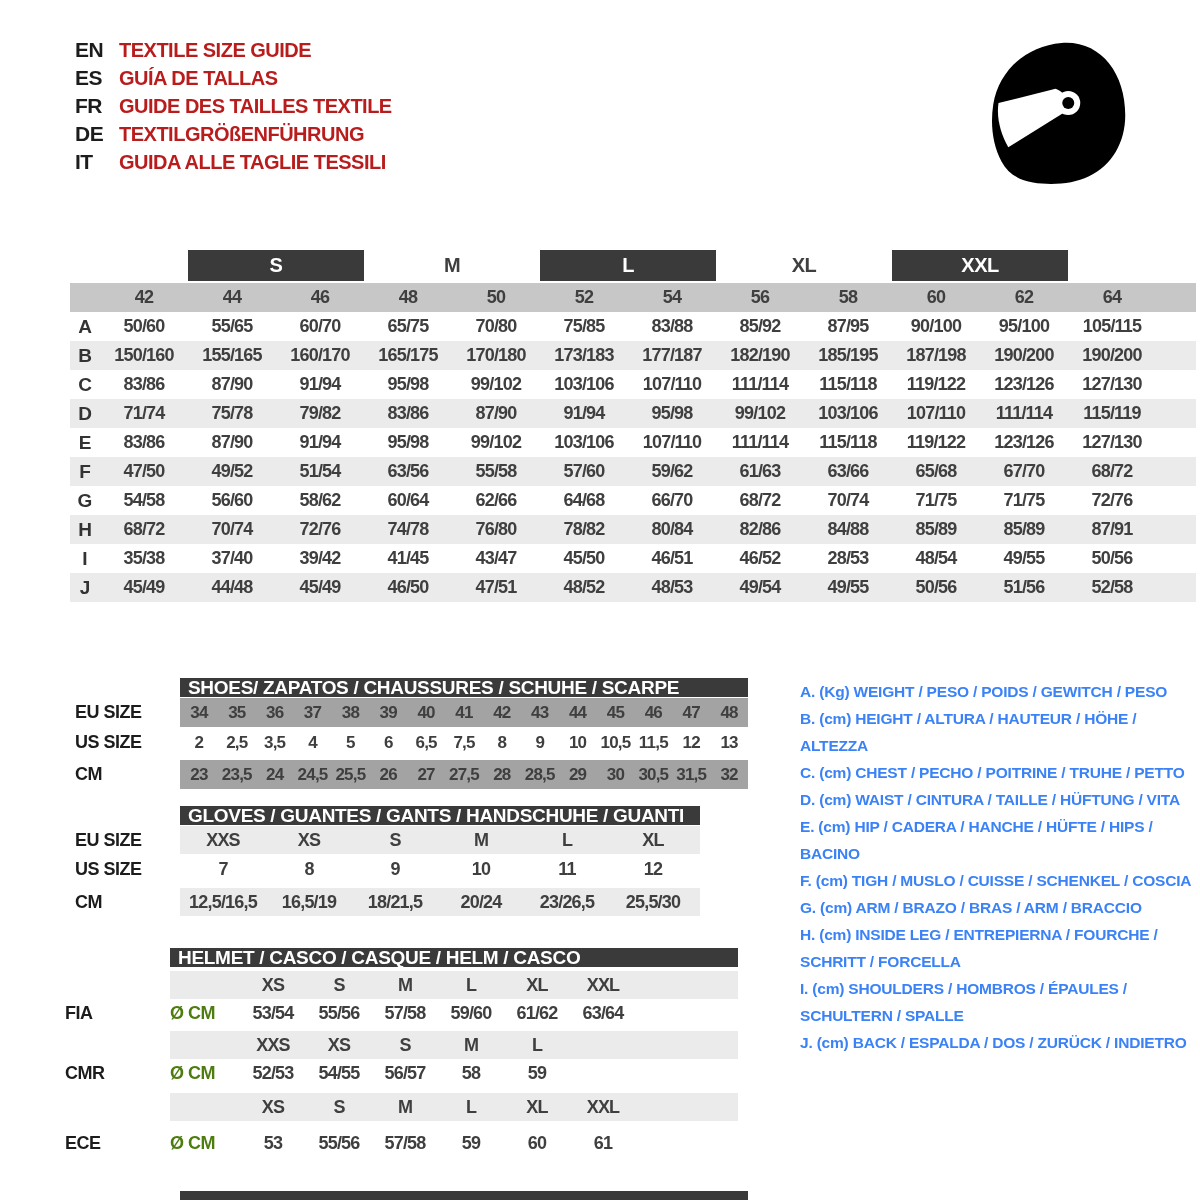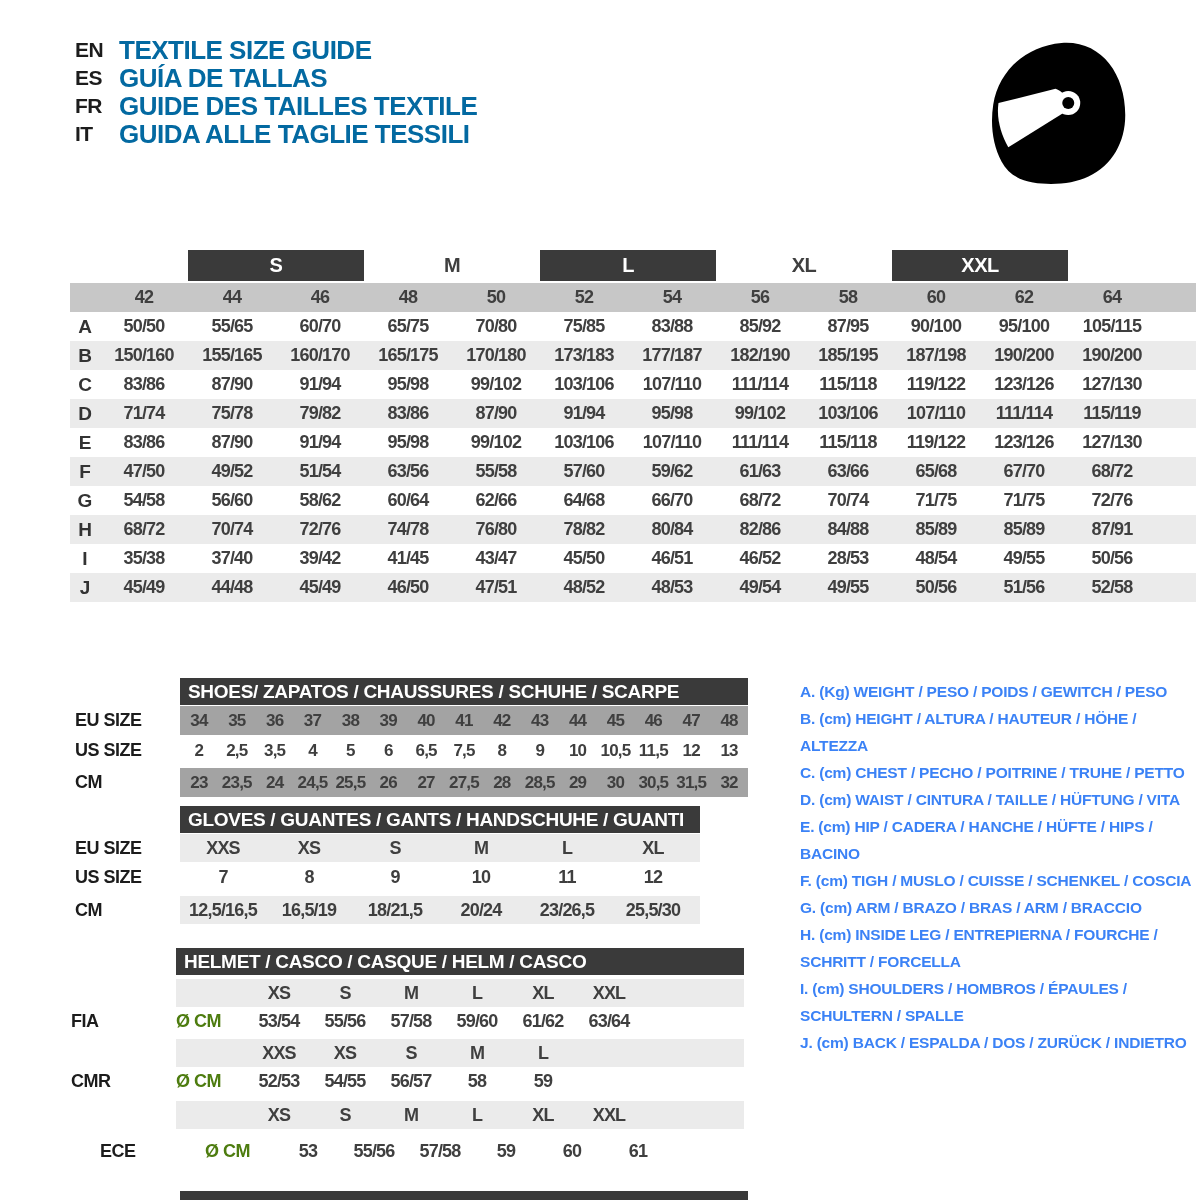--- a/index.html
+++ b/index.html
@@ -3,66 +3,66 @@
 <meta charset="utf-8">
 <style>
   html,body{margin:0;padding:0;}
   body{width:1200px;height:1200px;background:#ffffff;font-family:"Liberation Sans",sans-serif;}
   #page{position:relative;width:1200px;height:1200px;overflow:hidden;background:#fff;}
 
   
   #languages{position:absolute;left:75px;top:36px;}
   .lang-row{display:flex;height:28px;align-items:center;}
   .lang-code{width:44px;font-weight:bold;font-size:21px;letter-spacing:-0.5px;color:#1c1c1c;}
-  .lang-title{font-weight:bold;font-size:26px;letter-spacing:-0.5px;color:#0369a1;white-space:nowrap;}
+  .lang-title{font-weight:bold;font-size:20px;letter-spacing:-0.5px;color:#b91c1c;white-space:nowrap;}
 
   
   #helmet-icon{position:absolute;left:982px;top:36px;width:150px;height:152px;}
 
   
   #size-table{position:absolute;left:70px;top:250px;width:1126px;}
   .st-row{display:grid;grid-template-columns:30px repeat(12,88px) 1fr;height:29px;}
   .st-groups{height:31px;margin-bottom:2px;}
   .st-group{display:flex;align-items:center;justify-content:center;font-weight:bold;font-size:20px;color:#3f3f3f;letter-spacing:-0.5px;}
   .st-group.boxed{background:#3a3a3a;color:#ffffff;}
   .st-band{background:#c7c7c7;}
   .st-letter{display:flex;align-items:center;justify-content:center;font-weight:bold;font-size:19px;color:#333;}
   .st-cell{display:flex;align-items:center;justify-content:center;font-weight:bold;font-size:18px;color:#3f3f3f;letter-spacing:-0.8px;white-space:nowrap;}
   .st-data.alt{background:#ebebeb;}
 
   
-  .sec-bar{margin-left:110px;height:27px;background:#3a3a3a;color:#fff;font-weight:bold;
+  .sec-bar{margin-left:110px;height:19px;background:#3a3a3a;color:#fff;font-weight:bold;
            font-size:19px;display:flex;align-items:center;padding-left:8px;letter-spacing:-0.3px;white-space:nowrap;}
   .row-label{display:flex;align-items:center;padding-left:5px;font-weight:bold;font-size:18px;color:#1c1c1c;letter-spacing:-0.5px;white-space:nowrap;}
   .cell{display:flex;align-items:center;justify-content:center;font-weight:bold;font-size:18px;color:#3f3f3f;letter-spacing:-0.8px;white-space:nowrap;}
 
   
   #shoes{position:absolute;left:70px;top:678px;width:678px;}
   #shoes .sec-bar{width:560px;}
   .shoes-row{display:grid;grid-template-columns:110px repeat(15,1fr);height:29px;margin-top:1px;}
   .shoes-row .cell{font-size:17px;}
   .shoes-row.gray > div:not(.row-label){background:#a3a3a3;}
   .shoes-row.last{margin-top:3px;}
 
   
   #gloves{position:absolute;left:70px;top:806px;width:630px;}
   #gloves .sec-bar{width:512px;}
   .gloves-row{display:grid;grid-template-columns:110px repeat(6,86px) 1fr;height:28px;margin-top:1px;}
   .gloves-row.gray > div:not(.row-label){background:#ebebeb;}
   .gloves-row.last{margin-top:5px;}
 
   
-  #helmet{position:absolute;left:66px;top:948px;width:678px;}
+  #helmet{position:absolute;left:60px;top:948px;width:678px;}
   #helmet .sec-bar{width:560px;}
   .helmet-row{display:grid;grid-template-columns:110px 70px repeat(6,66px) 1fr;height:28px;}
   .helmet-row.sizes{margin-top:4px;}
   .helmet-row.sizes > div:not(.row-label){background:#ebebeb;}
   .helmet-row .unit{display:flex;align-items:center;font-weight:bold;font-size:18px;color:#4d7c0f;letter-spacing:-0.5px;}
   .helmet-row.gap6{margin-top:6px;}
-  .helmet-row.gap8{margin-top:8px;margin-left:29px;}
+  .helmet-row.gap8{margin-top:8px;}
 
   
   #legend{position:absolute;left:800px;top:678px;width:392px;}
   .legend-item{font-weight:bold;font-size:15.5px;line-height:27px;color:#3b82f6;letter-spacing:-0.2px;}
 
   
   #bottom-bar{position:absolute;left:180px;top:1191px;width:568px;height:9px;background:#3a3a3a;}
 </style>
 </head>
 <body>
@@ -74,20 +74,24 @@
         <div class="lang-code">EN</div>
         <div class="lang-title">TEXTILE SIZE GUIDE</div>
       </div>
       <div class="lang-row">
         <div class="lang-code">ES</div>
         <div class="lang-title">GUÍA DE TALLAS</div>
       </div>
       <div class="lang-row">
         <div class="lang-code">FR</div>
         <div class="lang-title">GUIDE DES TAILLES TEXTILE</div>
+      </div>
+      <div class="lang-row">
+        <div class="lang-code">DE</div>
+        <div class="lang-title">TEXTILGRÖßENFÜHRUNG</div>
       </div>
       <div class="lang-row">
         <div class="lang-code">IT</div>
         <div class="lang-title">GUIDA ALLE TAGLIE TESSILI</div>
       </div>
     </div>
 
   <svg id="helmet-icon" viewBox="0 0 100 100" aria-hidden="true">
     <path fill="#000000" d="M53,4 C29,6 11,23 7.5,45 C5.5,58 7,72 13,83 C17,90.5 24,95.5 34,97 C46,99 61,98 71,93 C87,85.5 95.5,70 95.5,52 C95.5,24 79,2 53,4 Z"></path>
     <path fill="#ffffff" d="M11,44 L49,34.5 C55.5,36.5 58.5,43.5 54.5,50.5 L17.5,73.5 C12.5,64.5 9.5,54 11,44 Z"></path>
@@ -115,21 +119,21 @@
         <div class="st-cell">54</div>
         <div class="st-cell">56</div>
         <div class="st-cell">58</div>
         <div class="st-cell">60</div>
         <div class="st-cell">62</div>
         <div class="st-cell">64</div>
         <div class="st-cell"></div>
       </div>
       <div class="st-row st-data">
         <div class="st-letter">A</div>
-        <div class="st-cell">50/50</div>
+        <div class="st-cell">50/60</div>
         <div class="st-cell">55/65</div>
         <div class="st-cell">60/70</div>
         <div class="st-cell">65/75</div>
         <div class="st-cell">70/80</div>
         <div class="st-cell">75/85</div>
         <div class="st-cell">83/88</div>
         <div class="st-cell">85/92</div>
         <div class="st-cell">87/95</div>
         <div class="st-cell">90/100</div>
         <div class="st-cell">95/100</div>

